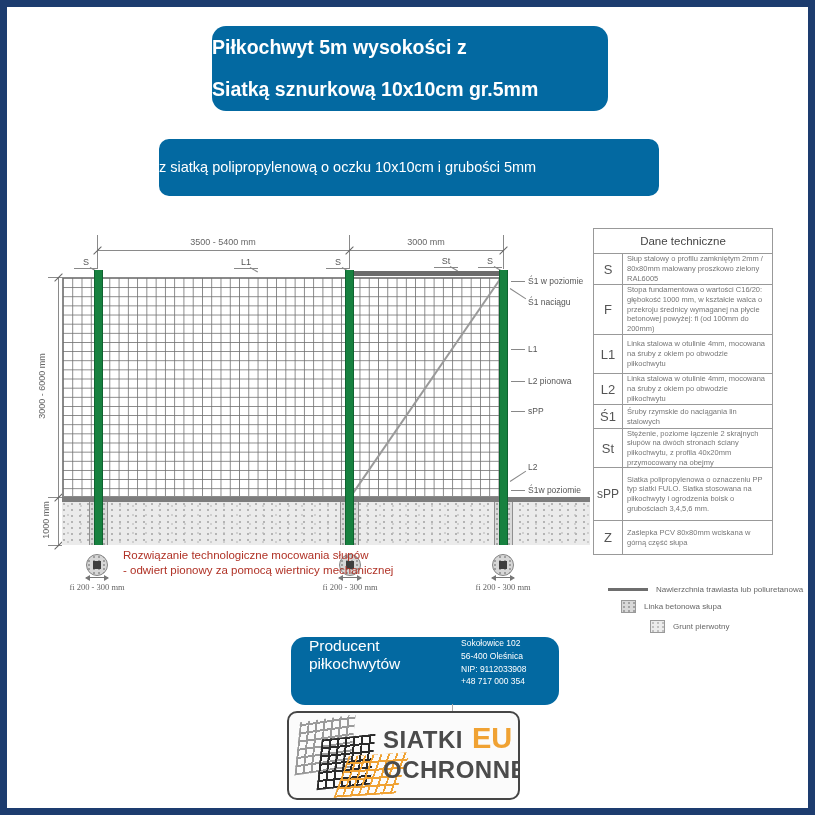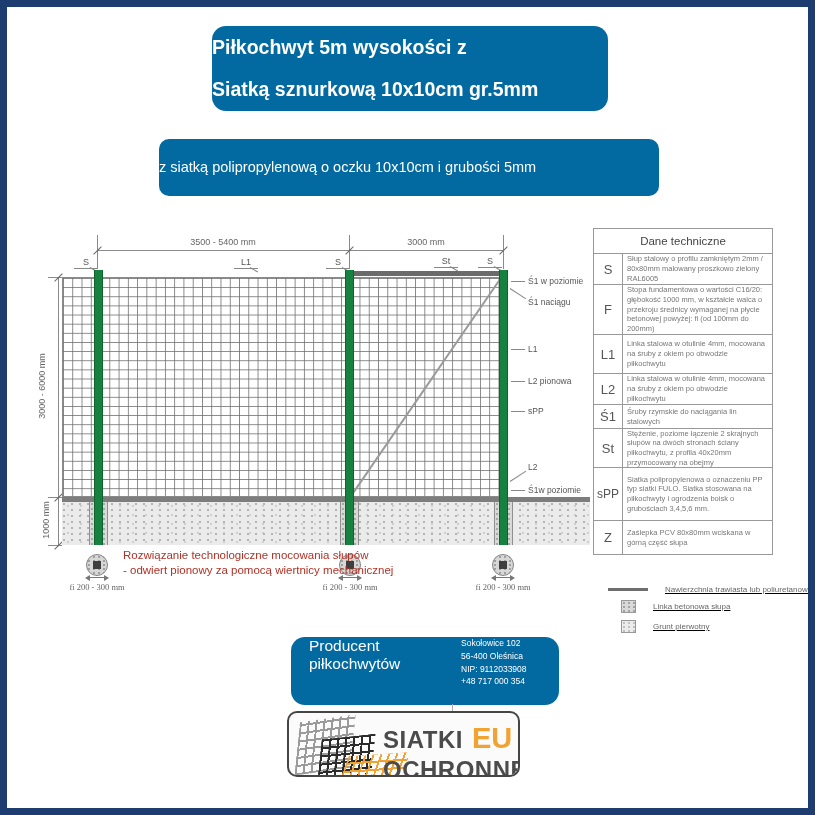--- a/index.html
+++ b/index.html
@@ -68,38 +68,38 @@
             box-sizing:border-box; background:#fff; z-index:5; }
   .thead { height:24px; display:flex; align-items:center; justify-content:center;
            font-size:11.5px; color:#444; }
   .trow { display:flex; border-top:1px solid #999; }
   .tkey { width:28px; flex:0 0 28px; border-right:1px solid #999; display:flex; align-items:center;
           justify-content:center; font-size:13px; color:#555; }
   .tdesc { flex:1; padding:3px 4px; font-size:7.5px; line-height:1.3; color:#777;
            display:flex; align-items:center; }
 
   
-  .legend-row { position:absolute; display:flex; align-items:center; gap:17px; z-index:5;text-decoration:underline; }
+  .legend-row { position:absolute; display:flex; align-items:center; gap:8px; z-index:5; }
   .legend-label { font-size:8px; color:#666; white-space:nowrap; }
   .sw-line { width:40px; height:3px; background:#6e6e6e; }
   .sw-box { width:15px; height:13px; border:1px solid #999; box-sizing:border-box;
             background-color:#d9d9d9;
             background-image:radial-gradient(circle at 2px 2px, #a3a3a3 1px, transparent 1.3px);
             background-size:5px 4px; }
   .sw-box.light { background-color:#ececec;
             background-image:radial-gradient(circle at 2px 2px, #c0c0c0 1px, transparent 1.3px); }
 
   
   .contact-box { left:291px; top:637px; width:268px; height:68px; border-radius:14px;
                  flex-direction:row; justify-content:flex-start; text-align:left; z-index:5; }
   .contact-producer { font-size:15.5px; padding-left:18px; flex:1; }
   .contact-address { width:98px; font-size:8.5px; line-height:1.5; }
   .connector { position:absolute; left:452px; top:704px; width:1px; height:9px; background:#aaa; z-index:5; }
 
-  .logo-box { position:absolute; left:287px; top:711px; width:233px; height:66px; background:#fbfbfb;
+  .logo-box { position:absolute; left:287px; top:711px; width:233px; height:89px; background:#fbfbfb;
               border:2px solid #454545; border-radius:10px; box-sizing:border-box; z-index:5; overflow:hidden; }
   .lmesh { position:absolute; }
   .lmesh.gray { left:8px; top:6px; width:56px; height:52px; transform:rotate(-8deg) skewX(-14deg); z-index:1;
         background-image:repeating-linear-gradient(0deg,#9a9a9a 0 2px,transparent 2px 8px),
                          repeating-linear-gradient(90deg,#9a9a9a 0 2px,transparent 2px 8px); }
   .lmesh.black { left:30px; top:24px; width:54px; height:50px; transform:rotate(-6deg) skewX(-12deg); z-index:2;
         background-image:repeating-linear-gradient(0deg,#2b2b2b 0 2px,transparent 2px 8px),
                          repeating-linear-gradient(90deg,#2b2b2b 0 2px,transparent 2px 8px); }
   .lmesh.orange { left:52px; top:42px; width:62px; height:40px; transform:rotate(-4deg) skewX(-24deg); z-index:3;
         background-image:repeating-linear-gradient(0deg,#f0a233 0 2px,transparent 2px 8px),
@@ -243,21 +243,21 @@
   </div>
 
   <div class="legend-row" style="left:608px; top:585px;">
     <div class="sw-line"></div>
     <div class="legend-label">Nawierzchnia trawiasta lub poliuretanowa</div>
   </div>
   <div class="legend-row" style="left:621px; top:600px;">
     <div class="sw-box"></div>
     <div class="legend-label">Linka betonowa słupa</div>
   </div>
-  <div class="legend-row" style="left:621px; top:620px;">
+  <div class="legend-row" style="left:650px; top:620px;">
     <div class="sw-box light"></div>
     <div class="legend-label">Grunt pierwotny</div>
   </div>
 
   <div class="bluebox contact-box">
     <div class="contact-producer">Producent piłkochwytów</div>
     <div class="contact-address">
       <div>Sokołowice 102</div>
       <div>56-400 Oleśnica</div>
       <div>NIP: 9112033908</div>

